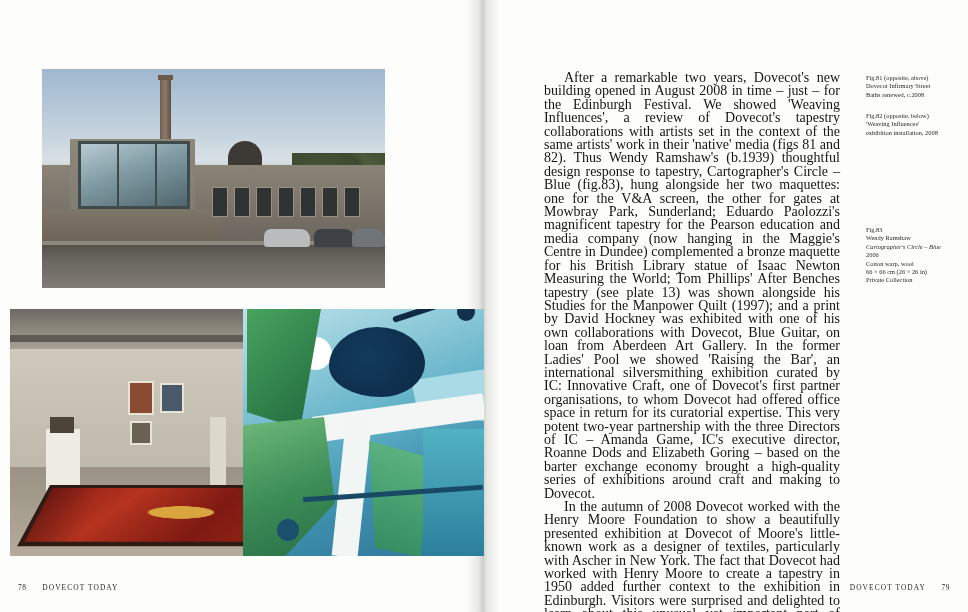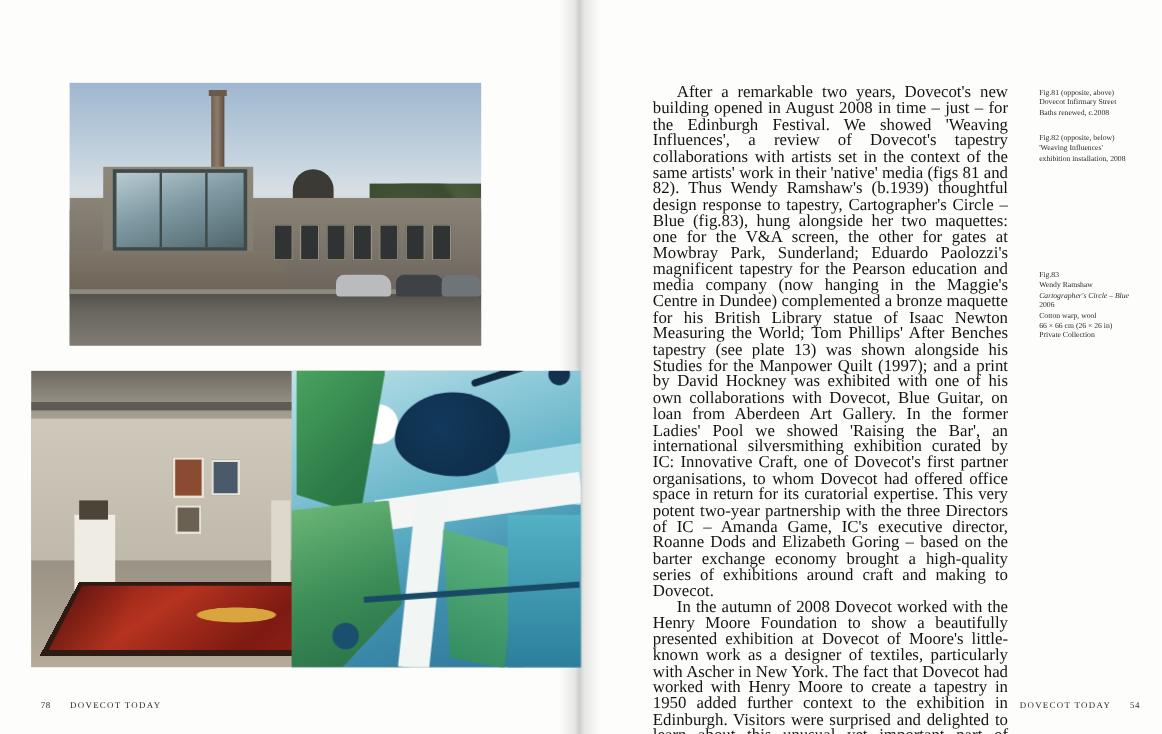--- a/index.html
+++ b/index.html
@@ -33,21 +33,21 @@
        rgba(190,190,186,0.75) 50%,
        rgba(214,214,210,0.55) 62%,
        rgba(232,232,230,0) 100%);
     pointer-events: none;
   }
   .page {
     position: absolute;
     top: 0;
     height: 612px;
   }
-  .page-left { left: 16px; width: 484px; }
+  .page-left { left: 0; width: 484px; }
   .page-right { left: 484px; width: 484px; }
 
   
   .photo {
     position: absolute;
     overflow: hidden;
     background: #555;
   }
   
   #photo-exterior {
@@ -394,16 +394,16 @@
     <div class="shape s-white-v"></div>
     <div class="shape s-green-3"></div>
     <div class="shape s-teal"></div>
     <div class="shape s-darkline"></div>
     <div class="shape s-dot"></div>
   </div>
 
   <div class="folio folio-right">
     <span>DOVECOT TODAY</span>
     <span class="sep"></span>
-    <span class="num">54</span>
+    <span class="num">79</span>
   </div>
 
 </div>
 
 </body></html>

